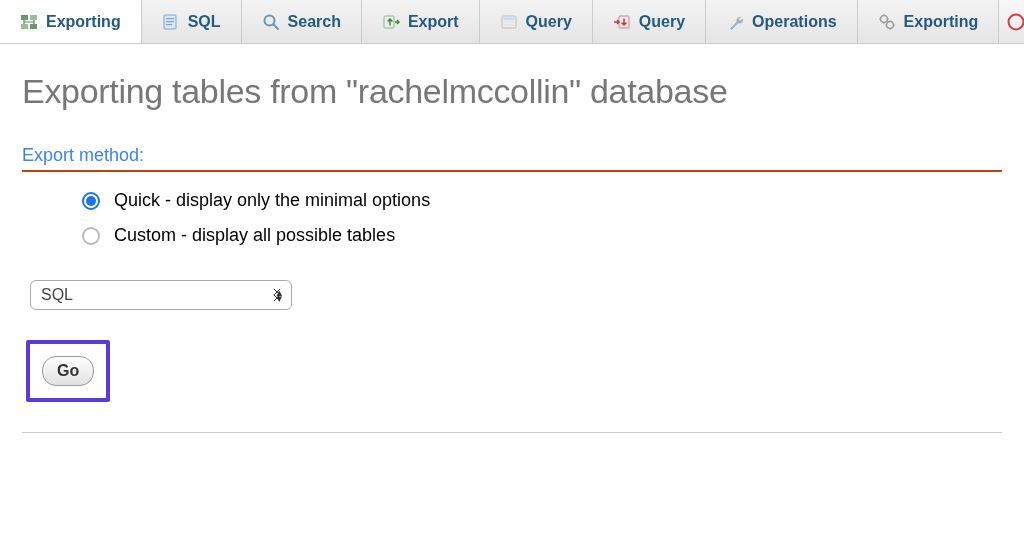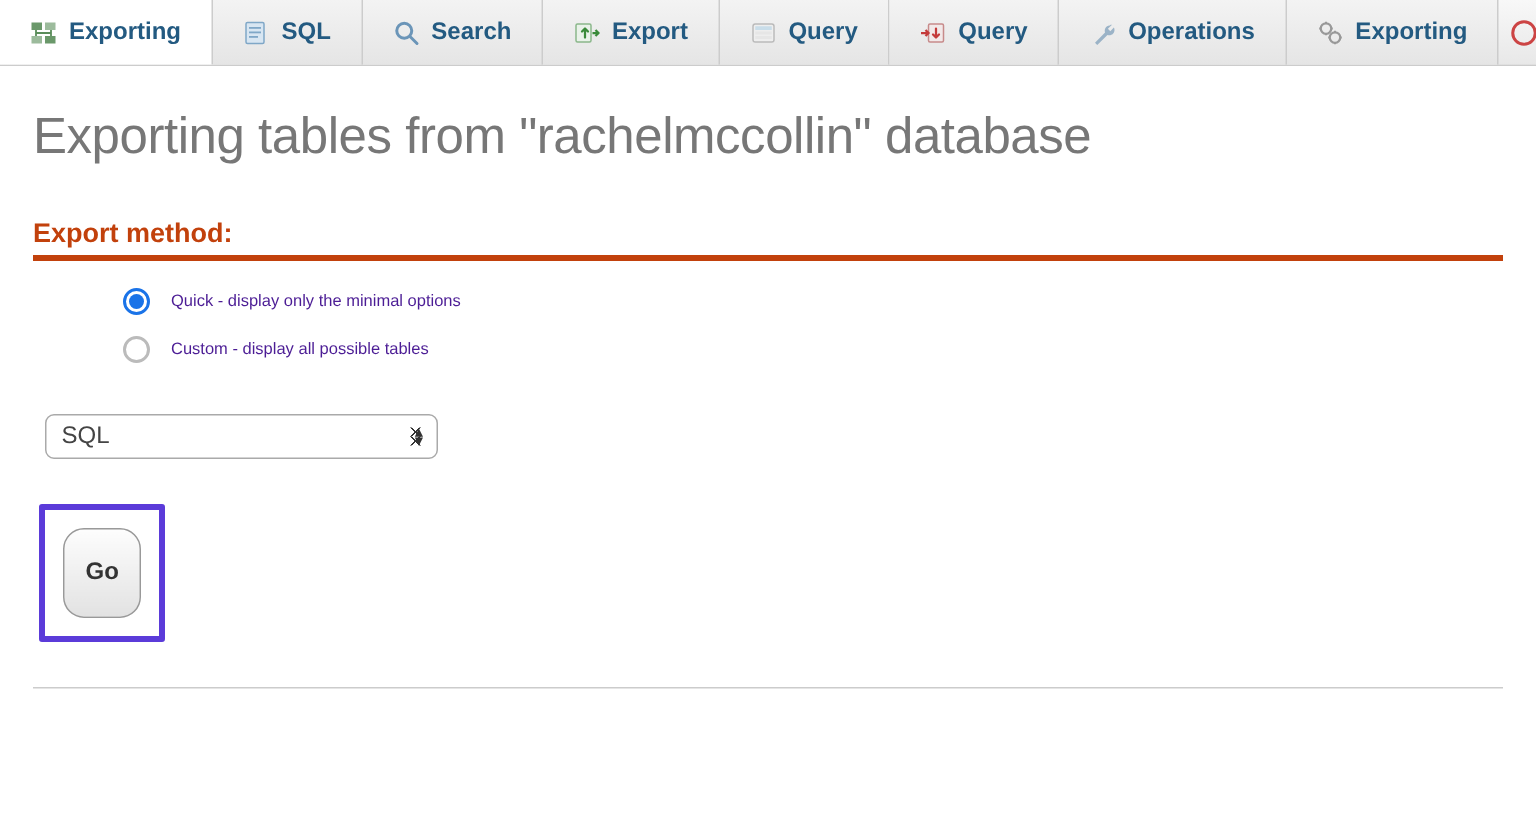--- a/index.html
+++ b/index.html
@@ -44,37 +44,37 @@
     }
     h2.page-title {
       font-size: 34px;
       font-weight: 400;
       color: #777;
       margin-bottom: 34px;
       letter-spacing: -0.3px;
     }
     .section-label {
       font-size: 18px;
-      font-weight: 700;
-      color: #c2410c;
+      font-weight: 400;
+      color: #3b82f6;
       padding-bottom: 4px;
-      border-bottom: 4px solid #c2410c;
+      border-bottom: 2px solid #c2410c;
       margin-bottom: 18px;
     }
     .radio-block {
       padding-left: 60px;
       margin-bottom: 34px;
     }
     .radio-row {
       display: flex;
       align-items: center;
       gap: 14px;
       margin-bottom: 14px;
-      font-size: 11px;
-      color: #4c1d95;
+      font-size: 18px;
+      color: #000000;
       cursor: pointer;
     }
     .radio {
       width: 18px;
       height: 18px;
       border-radius: 50%;
       border: 2px solid #bbb;
       display: inline-flex;
       align-items: center;
       justify-content: center;
@@ -135,21 +135,21 @@
       display: inline-block;
       border: 4px solid #5B3BD9;
       padding: 12px 12px;
       border-radius: 2px;
       margin-left: 4px;
     }
     .go-button {
       background: linear-gradient(to bottom, #fdfdfd, #e2e2e2);
       border: 1px solid #999;
       border-radius: 14px;
-      padding: 20px 14px;
+      padding: 5px 14px;
       font-size: 16px;
       font-weight: 700;
       color: #333;
       cursor: pointer;
     }
     .footer-rule {
       margin-top: 30px;
       border: none;
       border-top: 1px solid #ccc;
     }

